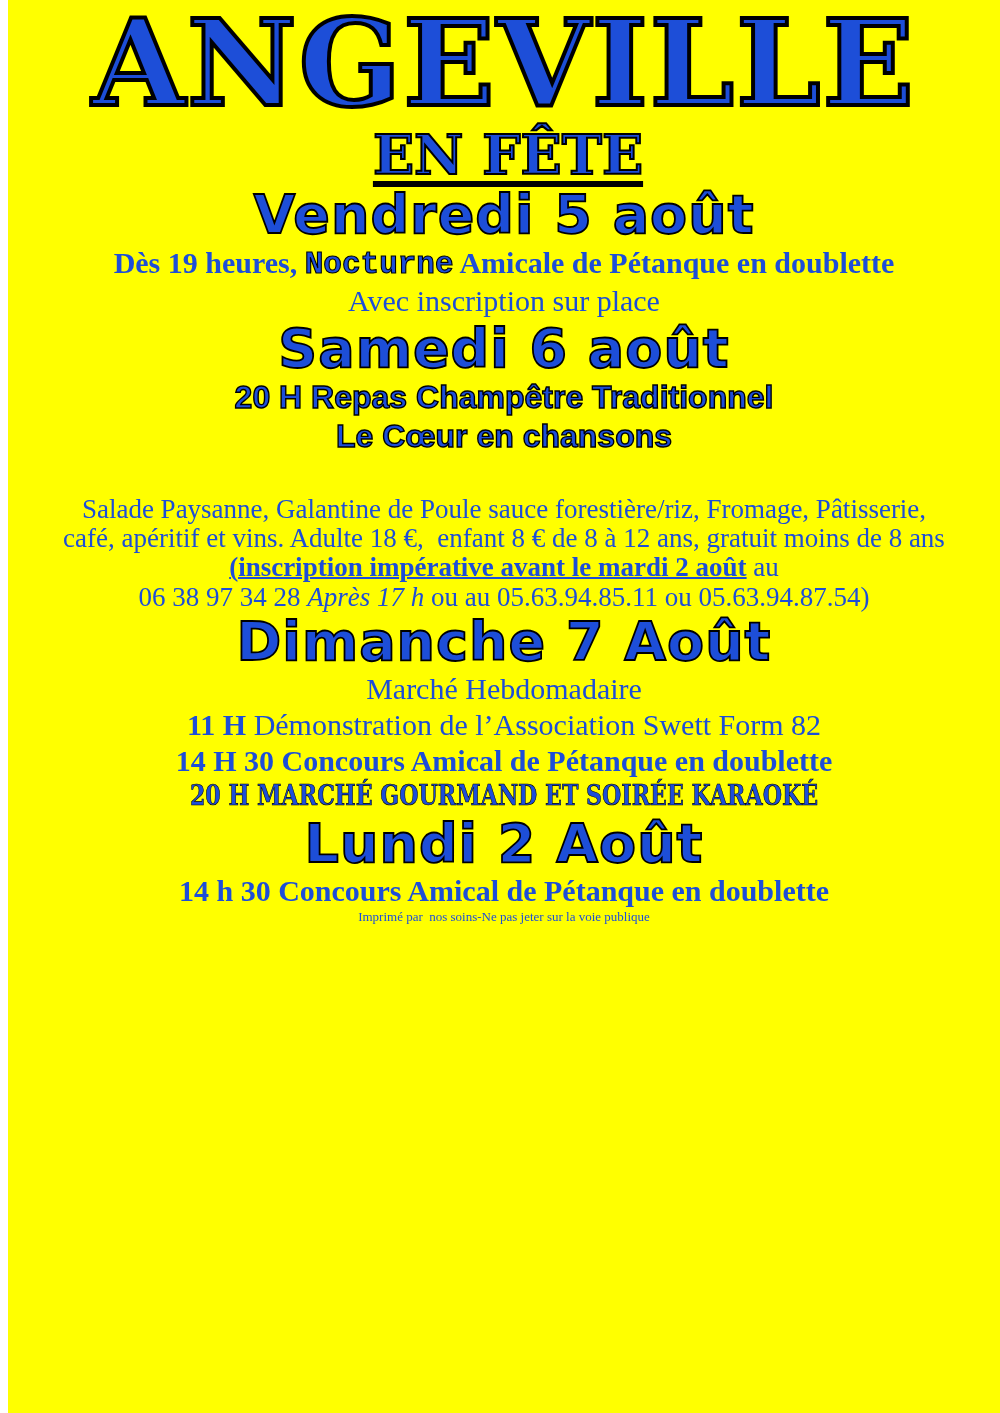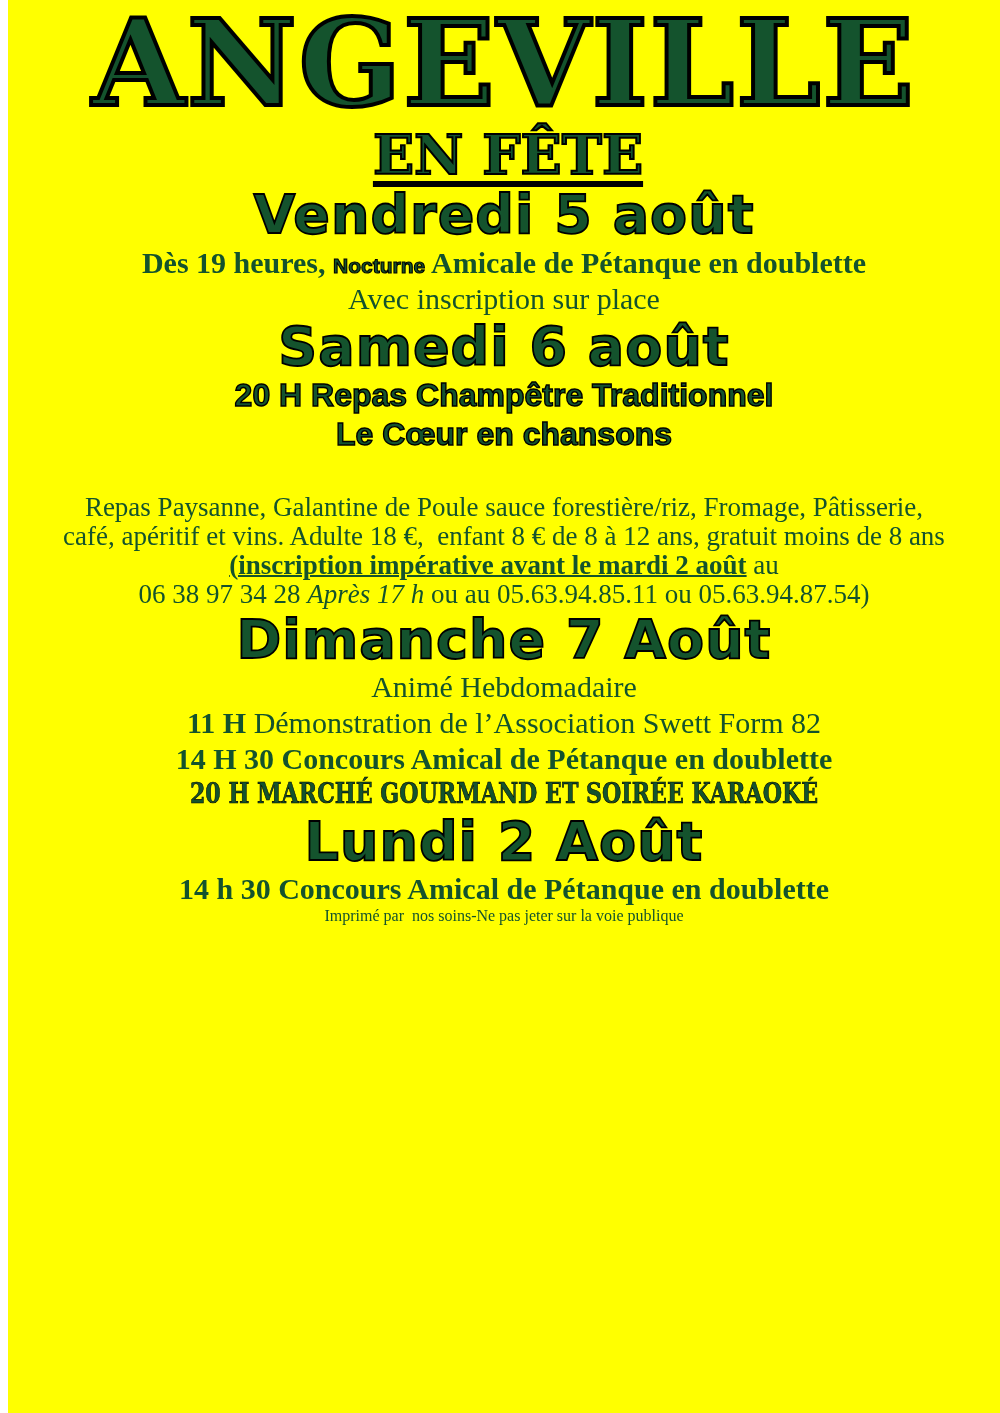--- a/index.html
+++ b/index.html
@@ -5,21 +5,21 @@
   html, body { margin: 0; padding: 0; background: #ffffff; }
   .poster {
     position: relative;
     width: 1000px;
     height: 1413px;
     box-sizing: border-box;
     background: #FFFF00;
     border-left: 8px solid #ffffff;
     overflow: hidden;
     text-align: center;
-    color: #14532d;
+    color: #1d4ed8;
     font-family: "Liberation Serif", serif;
   }
   .poster p, .poster h1, .poster h2 { margin: 0; padding: 0; white-space: pre-wrap; }
 
   .title {
     margin-top: 26px;
     font-family: "DejaVu Serif", serif;
     font-weight: bold;
     font-size: 120px;
     line-height: 1.05;
@@ -46,41 +46,41 @@
     -webkit-text-stroke: 1.8px #000;
   }
   .heavy-line {
     font-family: Liberation Sans, sans-serif;
     font-weight: bold;
     font-size: 32px;
     line-height: 1.2;
     -webkit-text-stroke: 1.4px #000;
   }
   .heavy-inline {
-    font-family: Liberation Sans, sans-serif;
+    font-family: Liberation Mono, monospace;
     font-weight: bold;
-    font-size: 21px;
+    font-size: 31px;
     -webkit-text-stroke: 1.1px #000;
   }
   .serif-line { font-size: 30px; line-height: 1.2; }
   .bold { font-weight: bold; }
   .italic { font-style: italic; }
   .underline { text-decoration: underline; text-decoration-thickness: 2px; }
   .details { font-size: 27px; line-height: 1.08; }
   .karaoke-line { font-size: 27px; line-height: 1.25; }
   .karaoke-inner {
     display: inline-block;
     font-family: "DejaVu Serif", serif;
     font-weight: bold;
     transform: scaleX(0.82);
     transform-origin: center;
     -webkit-text-stroke: 0.6px #000;
     white-space: nowrap;
   }
-  .footer-note { margin-top: 55px; font-size: 16px; }
+  .footer-note { margin-top: 55px; font-size: 13px; }
 
   .mt-vendredi { margin-top: 68px; }
   .mt-line-sm { margin-top: 12px; }
   .mt-samedi { margin-top: 28px; }
   .mt-samedi-line { margin-top: 8px; }
   .mt-details { margin-top: 40px; }
   .mt-dimanche { margin-top: 16px; }
   .mt-marche { margin-top: 40px; }
   .mt-16 { margin-top: 16px; }
   .mt-14 { margin-top: 14px; }
@@ -100,30 +100,30 @@
     <h2 class="day-heading mt-vendredi">Vendredi 5 août</h2>
     <p class="serif-line mt-line-sm"><span class="bold">Dès 19 heures, </span><span class="heavy-inline">Nocturne</span><span class="bold"> Amicale de Pétanque en doublette</span></p>
     <p class="serif-line">Avec inscription sur place</p>
   </section>
 
   <section>
     <h2 class="day-heading mt-samedi">Samedi 6 août</h2>
     <p class="heavy-line mt-samedi-line">20 H Repas Champêtre Traditionnel</p>
     <p class="heavy-line">Le Cœur en chansons</p>
     <div class="mt-details">
-      <p class="details">Repas Paysanne, Galantine de Poule sauce forestière/riz, Fromage, Pâtisserie,</p>
+      <p class="details">Salade Paysanne, Galantine de Poule sauce forestière/riz, Fromage, Pâtisserie,</p>
       <p class="details">café, apéritif et vins. Adulte 18 €,  enfant 8 € de 8 à 12 ans, gratuit moins de 8 ans</p>
       <p class="details"><span class="bold underline">(inscription impérative avant le mardi 2 août</span><span> au</span></p>
       <p class="details"><span>06 38 97 34 28 </span><span class="italic">Après 17 h</span><span> ou au 05.63.94.85.11 ou 05.63.94.87.54)</span></p>
     </div>
   </section>
 
   <section>
     <h2 class="day-heading mt-dimanche">Dimanche 7 Août</h2>
-    <p class="serif-line mt-marche">Animé Hebdomadaire</p>
+    <p class="serif-line mt-marche">Marché Hebdomadaire</p>
     <p class="serif-line mt-16"><span class="bold">11 H</span><span> Démonstration de l’Association Swett Form 82</span></p>
     <p class="serif-line bold mt-14">14 H 30 Concours Amical de Pétanque en doublette</p>
     <p class="karaoke-line mt-12"><span class="karaoke-inner">20 H MARCHÉ GOURMAND ET SOIRÉE KARAOKÉ</span></p>
   </section>
 
   <section>
     <h2 class="day-heading mt-lundi">Lundi 2 Août</h2>
     <p class="serif-line bold mt-32">14 h 30 Concours Amical de Pétanque en doublette</p>
   </section>
 

